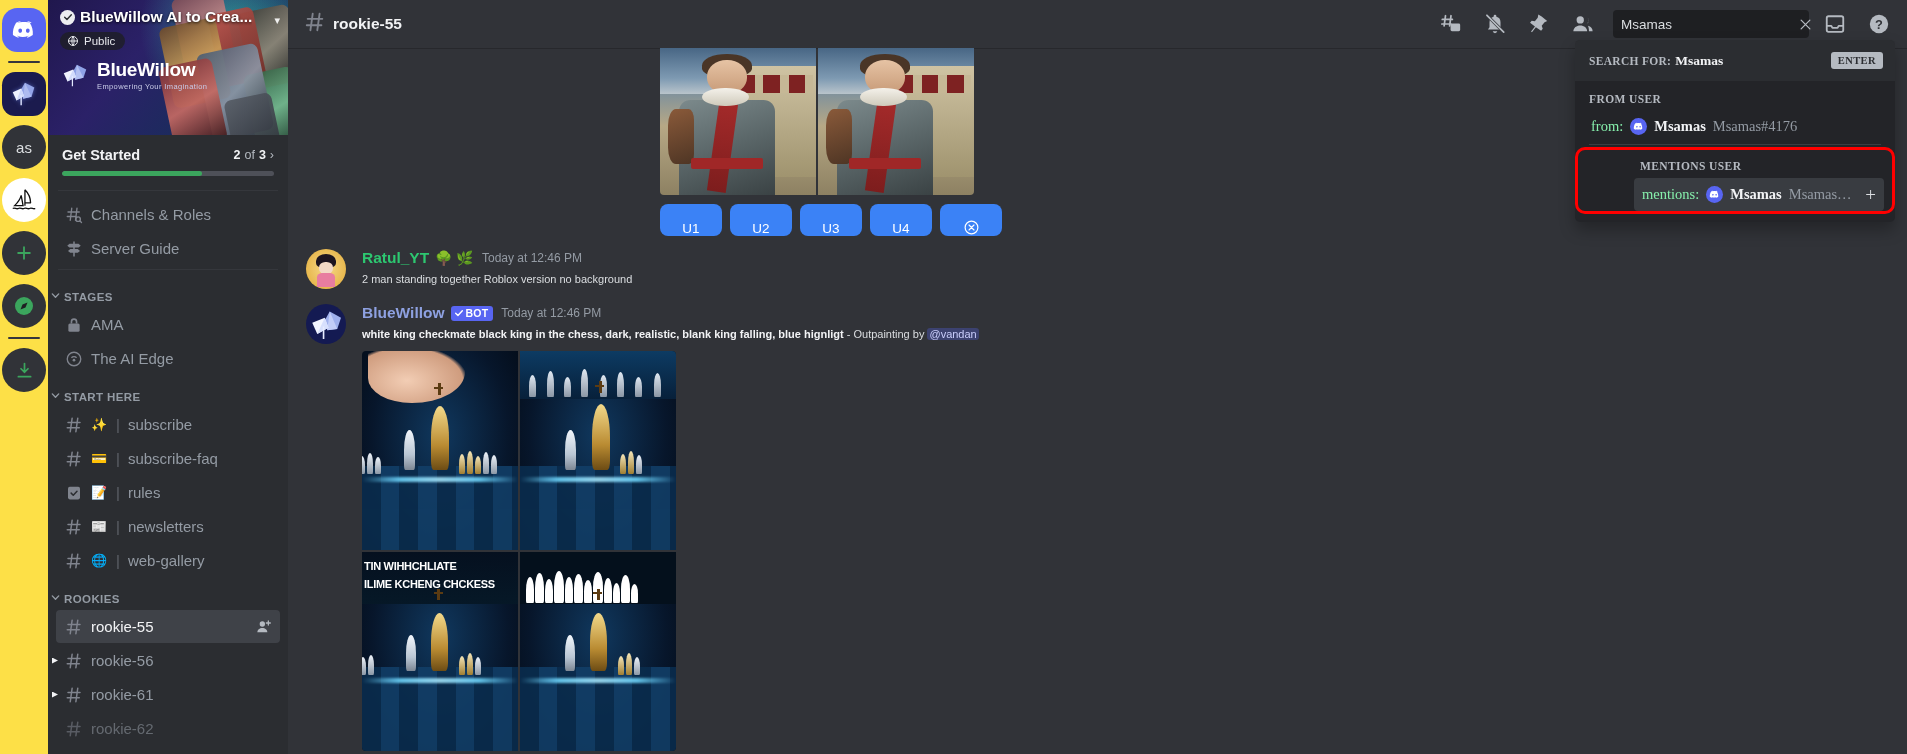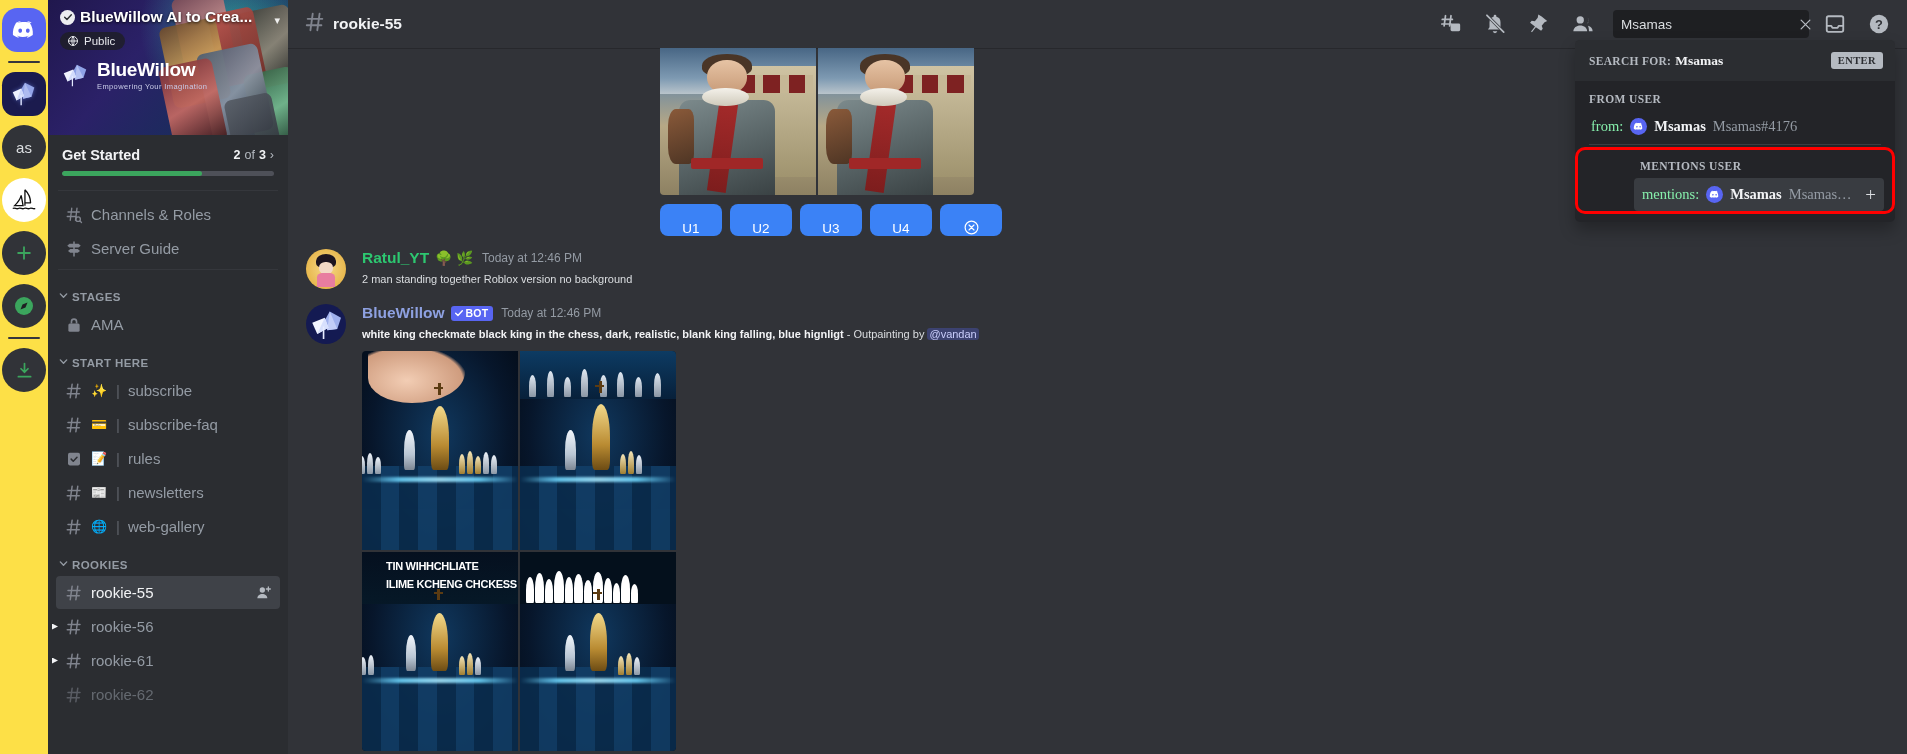--- a/index.html
+++ b/index.html
@@ -104,21 +104,21 @@
   .chan .emoji { font-size:13px; width:17px; text-align:center; flex-shrink:0; }
   .chan .bar { color:#5e6369; margin:0 1px; }
   .chan .label { white-space:nowrap; overflow:hidden; text-overflow:ellipsis; }
   .chan .trail { margin-left:auto; color:#b5bac1; display:flex; align-items:center; }
   .chan .trail svg { width:16px;height:16px; }
   .chan .arrow {
     position:absolute; left:-4px; width:6px; height:6px;
     background:#f2f3f5; clip-path: polygon(0 0,100% 50%,0 100%);
   }
   .cat {
-    display:flex; align-items:center; gap:3px; padding: 14px 8px 4px 10px;
+    display:flex; align-items:center; gap:3px; padding: 14px 8px 4px 2px;
     font-size:11.5px; font-weight:700; letter-spacing:.4px;
     color:#949ba4; text-transform:uppercase; cursor:pointer;
   }
   .cat svg { width:11px;height:11px; }
   .dim { opacity:.55; }
 
   
   .main { flex:1; display:flex; flex-direction:column; background:#313338; min-width:0; position:relative; }
   .topbar {
     height: 48px; flex-shrink:0; display:flex; align-items:center;
@@ -240,21 +240,21 @@
   .hand {
     position:absolute; left:4%; top:-2%; width:62%; height:28%;
     background: radial-gradient(ellipse at 40% 60%, #f2cdb4, #cf9c7e 68%, transparent 74%);
     border-radius: 0 0 55% 45%;
   }
   .topstrip {
     position:absolute; left:0; right:0; top:0; height:24%;
     background: linear-gradient(180deg,#0d3b63,#07203a);
   }
   .topstrip .mini { position:absolute; bottom:2px; width:7px; border-radius:50% 50% 10% 10%; background:linear-gradient(180deg,#dfe8f2,#8b97a5); }
-  .txt-ovl { position:absolute; left:2px; color:#fff; font-weight:700; letter-spacing:-.3px;margin-left:22px; }
+  .txt-ovl { position:absolute; left:2px; color:#fff; font-weight:700; letter-spacing:-.3px; }
   .silhouette {
     position:absolute; display:flex; gap:1px; align-items:flex-end;
   }
   .silhouette i { display:block; background:#fff; border-radius:50% 50% 10% 10%; }
 
   
   .knight { background: linear-gradient(180deg,#4d6b86 0%, #6d8aa3 26%, #b7a885 55%, #8d8162 100%); }
   .knight .sky { position:absolute;left:0;right:0;top:0;height:34%;
     background: linear-gradient(180deg,#3d5c7c,#7e9ab2 70%, #b9c4cb); }
   .knight .bldg { position:absolute; right:0; top:16%; width:52%; height:72%;
@@ -416,20 +416,30 @@
             <span>STAGES</span>
           </div>
           <div class="chan">
             <span class="ic">
               <svg viewBox="0 0 24 24" fill="currentColor">
                 <rect x="4.5" y="10" width="15" height="11" rx="2"></rect>
                 <path d="M7.5 10V7.5a4.5 4.5 0 0 1 9 0V10h-2.2V7.5a2.3 2.3 0 0 0-4.6 0V10Z"></path>
               </svg>
             </span>
             <span class="label">AMA</span>
+          </div>
+          <div class="chan">
+            <span class="ic">
+              <svg viewBox="0 0 24 24" fill="none" stroke="currentColor" stroke-width="1.8">
+                <circle cx="12" cy="12" r="9"></circle>
+                <circle cx="12" cy="13.5" r="1.8" fill="currentColor" stroke="none"></circle>
+                <path d="M8.6 10.4a4.4 4.4 0 0 1 6.8 0"></path>
+              </svg>
+            </span>
+            <span class="label">The AI Edge</span>
           </div>
           <div class="cat">
             <span><svg viewBox="0 0 24 24" fill="none" stroke="currentColor" stroke-width="3" stroke-linecap="round" stroke-linejoin="round">
                 <path d="M5 8.5 12 16l7-7.5"></path>
               </svg></span>
             <span>START HERE</span>
           </div>
           <div class="chan">
             <span class="ic">
               <svg viewBox="0 0 24 24" fill="none" stroke="currentColor" stroke-width="2" stroke-linecap="round">

